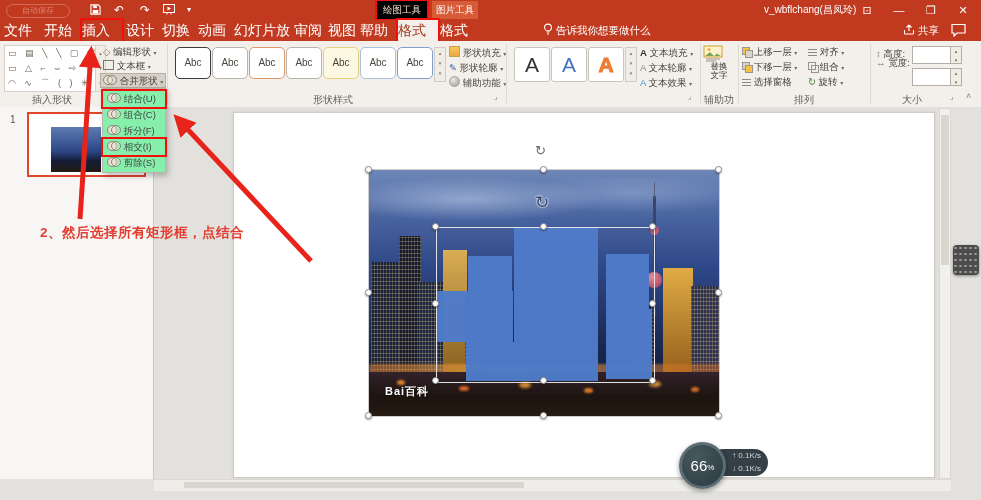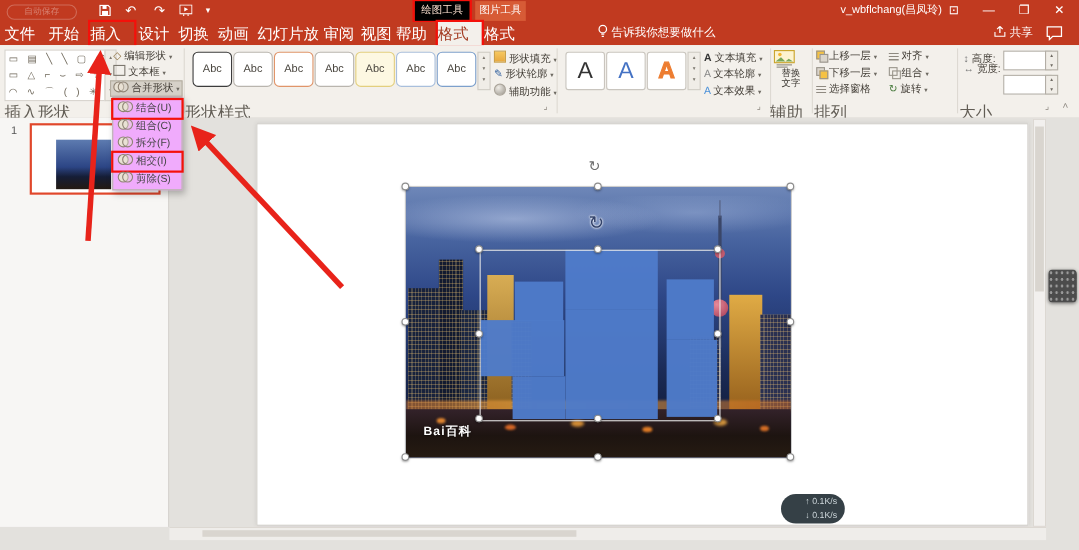--- a/index.html
+++ b/index.html
@@ -16,35 +16,35 @@
   
   .tabrow{left:0;top:20px;width:981px;height:21px;background:#c13a20}
   .tab{position:absolute;top:0;height:21px;line-height:21px;color:#fff;font-size:14px;text-align:left}
   .tab.active{background:#f3f0eb;color:#a33b22}
   .redout{outline:2px solid #f4100a;outline-offset:0px}
   .tellme{position:absolute;left:543px;top:0;height:21px;line-height:21px;color:#fff;font-size:10.5px}
   .share{position:absolute;left:903px;top:0;height:21px;line-height:21px;color:#fff;font-size:10.5px}
   
   .ribbon{left:0;top:41px;width:981px;height:66px;background:#f3f0eb;border-bottom:1px solid #cfccc6}
   .gdiv{top:3px;width:1px;height:59px;background:#ddd9d2}
-  .glabel{top:52px;font-size:15px;color:#625d55;}
+  .glabel{top:52px;font-size:10px;color:#625d55;text-align:center}
   .launcher{top:51px;font-size:8px;color:#8a857d}
   .gallery{left:4px;top:4px;width:90px;height:45px;background:#fff;border:1px solid #d5d1ca;overflow:hidden}
   .gallery div{height:15px;line-height:15px;font-size:9px;letter-spacing:3px;color:#6e6759;padding-left:3px;white-space:nowrap}
   .minisb{left:95px;top:4px;width:9px;height:45px;border:1px solid #d5d1ca;background:#f0ede7;font-size:5px;color:#7c776e;text-align:center;line-height:15px}
   .rbtn{position:absolute;height:13px;line-height:13px;font-size:9.5px;color:#433e37;white-space:nowrap}
   .rbtn .car{font-size:6px;color:#6e6a62}
   .pressed{background:#d6d1c8;border:1px solid #b5aea1}
   .chip{position:absolute;top:6px;width:34px;height:30px;background:#fff;border-radius:5px;text-align:center;line-height:30px;font-size:10px;color:#4a463f}
   .achip{position:absolute;top:6px;width:34px;height:33px;background:#fff;border:1px solid #c9c5be;border-radius:3px;text-align:center;line-height:33px;font-size:21px}
   .scol{position:absolute;top:6px;width:10px;height:33px;border:1px solid #d0ccc5;background:#f0ede7;font-size:5px;color:#7c776e;text-align:center;line-height:10px}
   .micon{position:relative;display:inline-block;width:14px;height:10px;vertical-align:-1px}
   .micon i{position:absolute;top:0;width:8px;height:8px;border:1px solid #8e8374;border-radius:50%;background:#e9e2d4}
   .micon i:nth-child(2){left:4px;background:rgba(233,226,212,.4)}
-  .menu{left:102px;top:88px;width:64px;height:85px;background:#f0abfc;border:1px solid #b9b5ad;box-shadow:2px 3px 6px rgba(0,0,0,.25);z-index:40;padding-top:2px;box-sizing:border-box}
+  .menu{left:102px;top:88px;width:64px;height:85px;background:#86efac;border:1px solid #b9b5ad;box-shadow:2px 3px 6px rgba(0,0,0,.25);z-index:40;padding-top:2px;box-sizing:border-box}
   .mi{height:16px;line-height:16px;font-size:9.5px;color:#444;padding-left:4px;white-space:nowrap}
   .sqico{display:inline-block;width:9px;height:9px;vertical-align:-1px;position:relative}
   .sqico i{position:absolute;width:6px;height:6px;border:1px solid #9a958c;background:#f5c242}
   .sqico i:nth-child(2){left:3px;top:3px;background:#dad5cc}
   .linesico{display:inline-block;width:9px;height:8px;vertical-align:-1px;background:repeating-linear-gradient(0deg,#8f8a81 0 1px,transparent 1px 3px)}
   .fillico{display:inline-block;width:9px;height:9px;vertical-align:-1px;background:linear-gradient(#f7c85f,#e8a83f);border:1px solid #c9a04a}
   .fxico{display:inline-block;width:9px;height:9px;border-radius:50%;vertical-align:-1px;background:radial-gradient(circle at 35% 30%,#efece6,#9b968d);border:1px solid #aaa49a}
   .spin{position:absolute;width:12px;height:18px;border:1px solid #b3aea6;background:#f0ede7;font-size:5px;color:#6e6a62;text-align:center;line-height:9px;box-sizing:border-box}
   .szinput{position:absolute;width:38px;height:16px;border:1px solid #b3aea6;background:#fff;font-size:9px;padding:0 2px}
   
@@ -319,31 +319,35 @@
 
   <div class="vsb abs">
       <div class="vthumb"></div>
     </div>
   <div class="hsrow abs">
       <div class="hthumb abs"></div>
     </div>
   <div class="edgehandle abs"></div>
 
   <div class="steps abs">
+    <div>2、然后选择所有矩形框，点结合</div>
   </div>
 
   <svg class="annsvg abs" width="981" height="500" viewBox="0 0 981 500">
     <defs>
       <marker id="ah" viewBox="0 0 10 10" refX="7" refY="5" markerWidth="4.4" markerHeight="4.4" orient="auto">
           <path d="M0 0L10 5L0 10z" fill="#e8231a"></path>
         </marker>
     </defs>
     <line x1="80" y1="219" x2="91" y2="52" stroke="#e8231a" stroke-width="5" marker-end="url(#ah)"></line>
     <line x1="311" y1="261" x2="178" y2="119" stroke="#e8231a" stroke-width="5" marker-end="url(#ah)"></line>
   </svg>
 
 
   <div class="netpill abs">
     <div><span>↑</span> <span>0.1K/s</span></div>
     <div><span>↓</span> <span>0.1K/s</span></div>
   </div>
+  <div class="netcirc abs">
+    <span>66</span><b>%</b>
+  </div>
 
 </div>
 
 </body></html>

